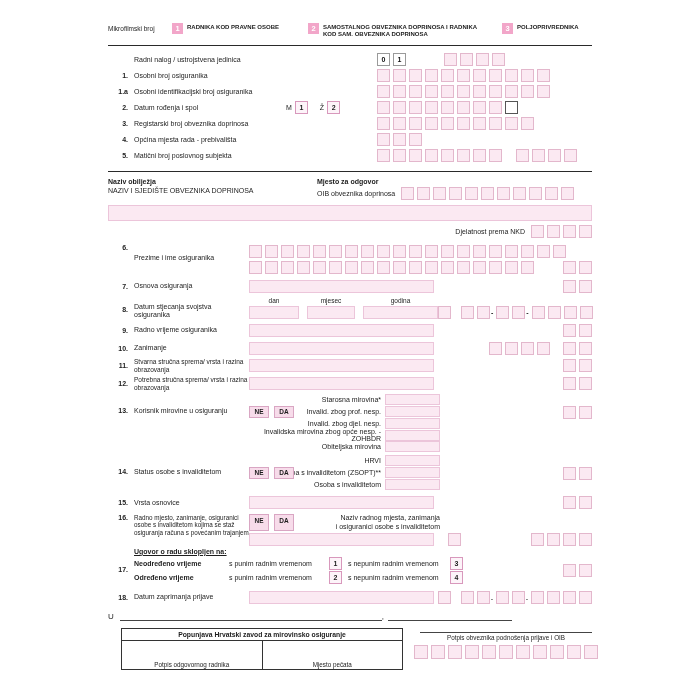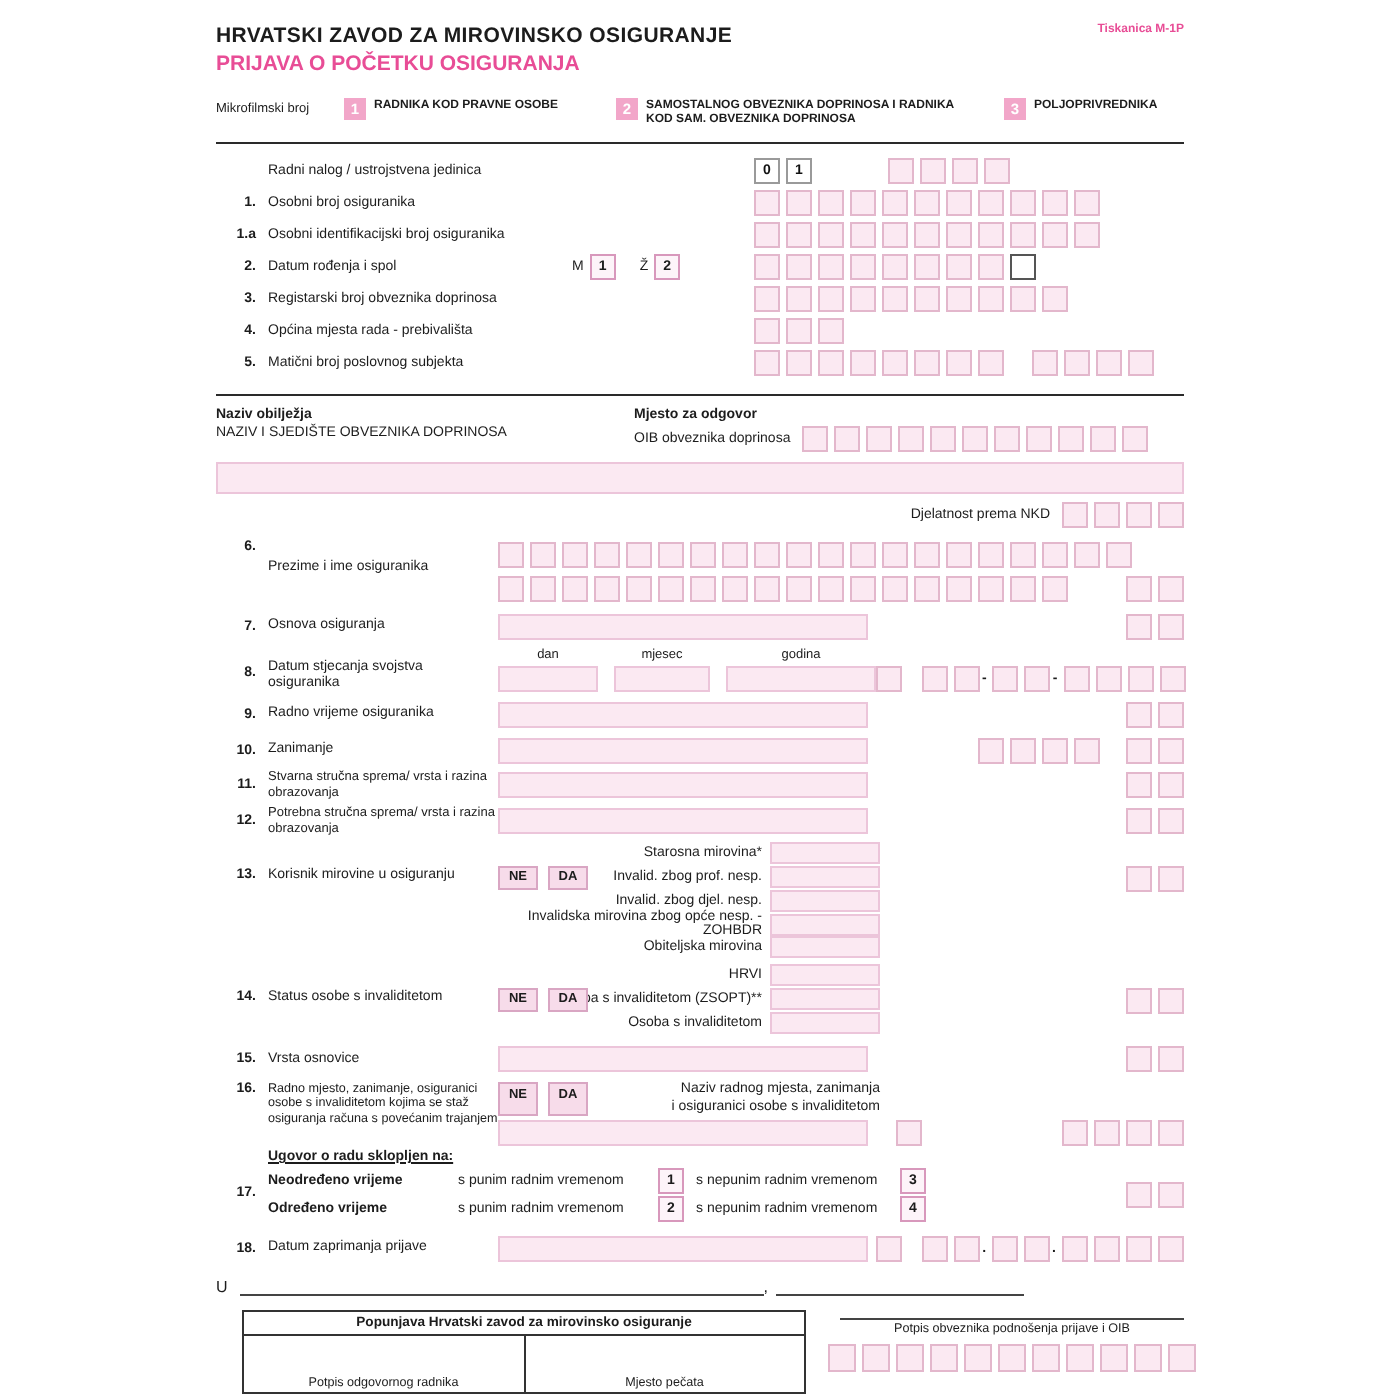--- a/index.html
+++ b/index.html
@@ -89,27 +89,20 @@
   .sig-label{text-align:center;font-size:6.3px;margin-top:1px;}
   .sig-boxes{margin-top:4px;}
   .sig-boxes .bx{width:14px;height:14px;}
 </style>
 </head>
 <body>
 
 <div class="sheet">
   <div class="form">
 
-    <div class="hdr-top">
-      <div>
-        <div class="org">HRVATSKI ZAVOD ZA MIROVINSKO OSIGURANJE</div>
-        <div class="ftitle accent">PRIJAVA O POČETKU OSIGURANJA</div>
-      </div>
-      <div class="tisk accent">Tiskanica M-1P</div>
-    </div>
 
     <div class="mfrow">
       <span class="mflab" style="width:64px;flex:none;">Mikrofilmski broj</span>
       <span class="mfitem" style="width:136px;flex:none;">
         <span class="numchip">1</span>
         <span class="mftext">RADNIKA KOD PRAVNE OSOBE</span>
       </span>
       <span class="mfitem" style="width:176px;flex:none;">
         <span class="numchip">2</span>
         <span class="mftext">SAMOSTALNOG OBVEZNIKA DOPRINOSA I RADNIKA KOD SAM. OBVEZNIKA DOPRINOSA</span>

